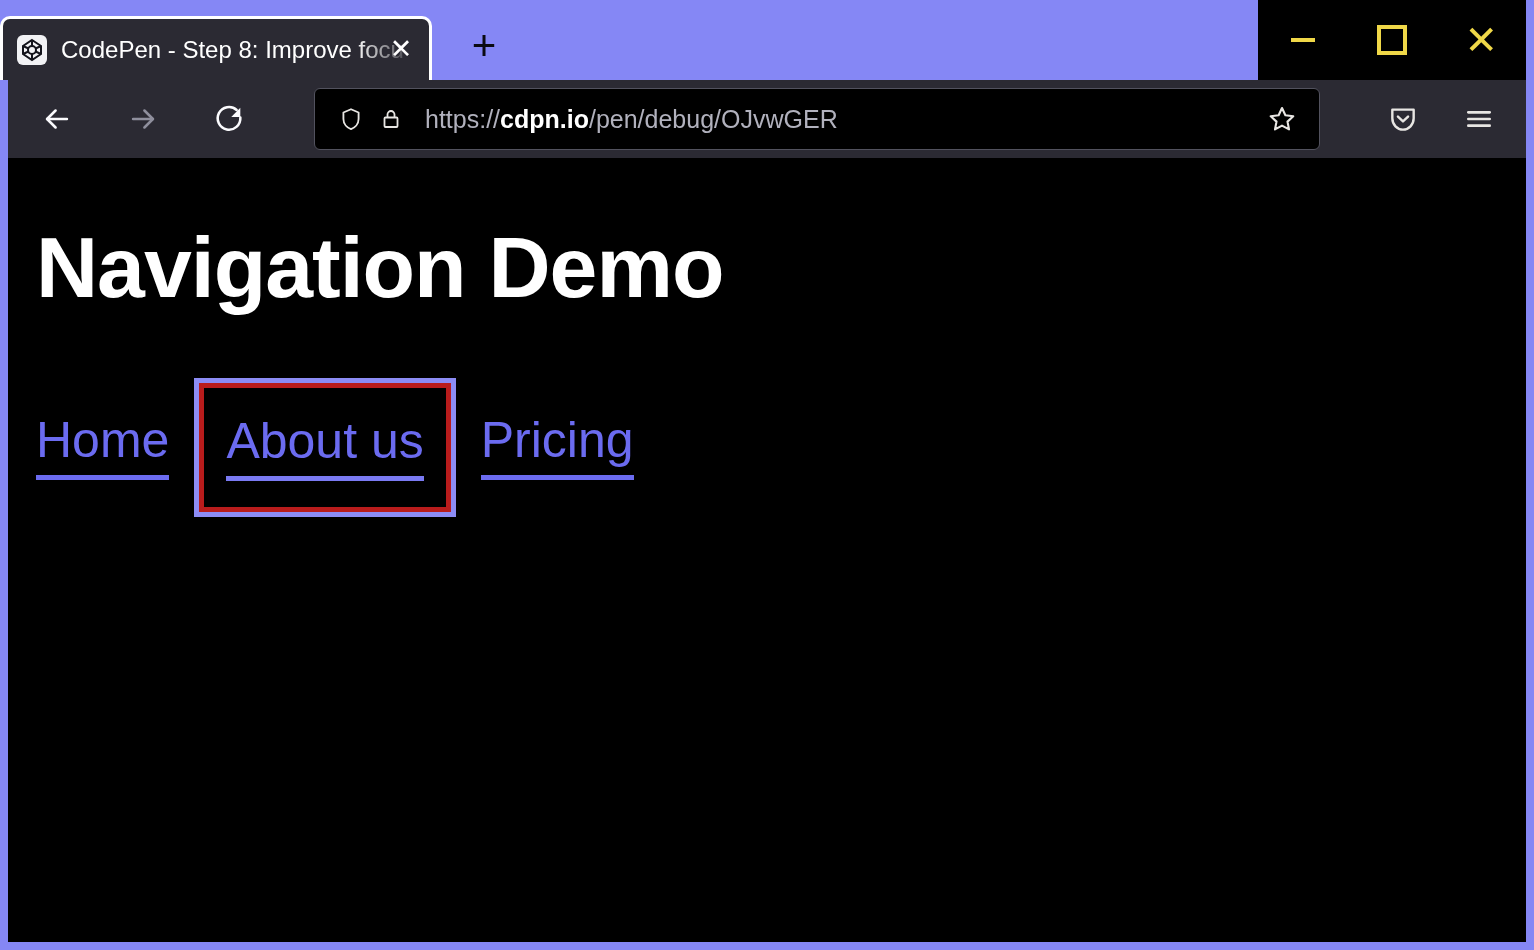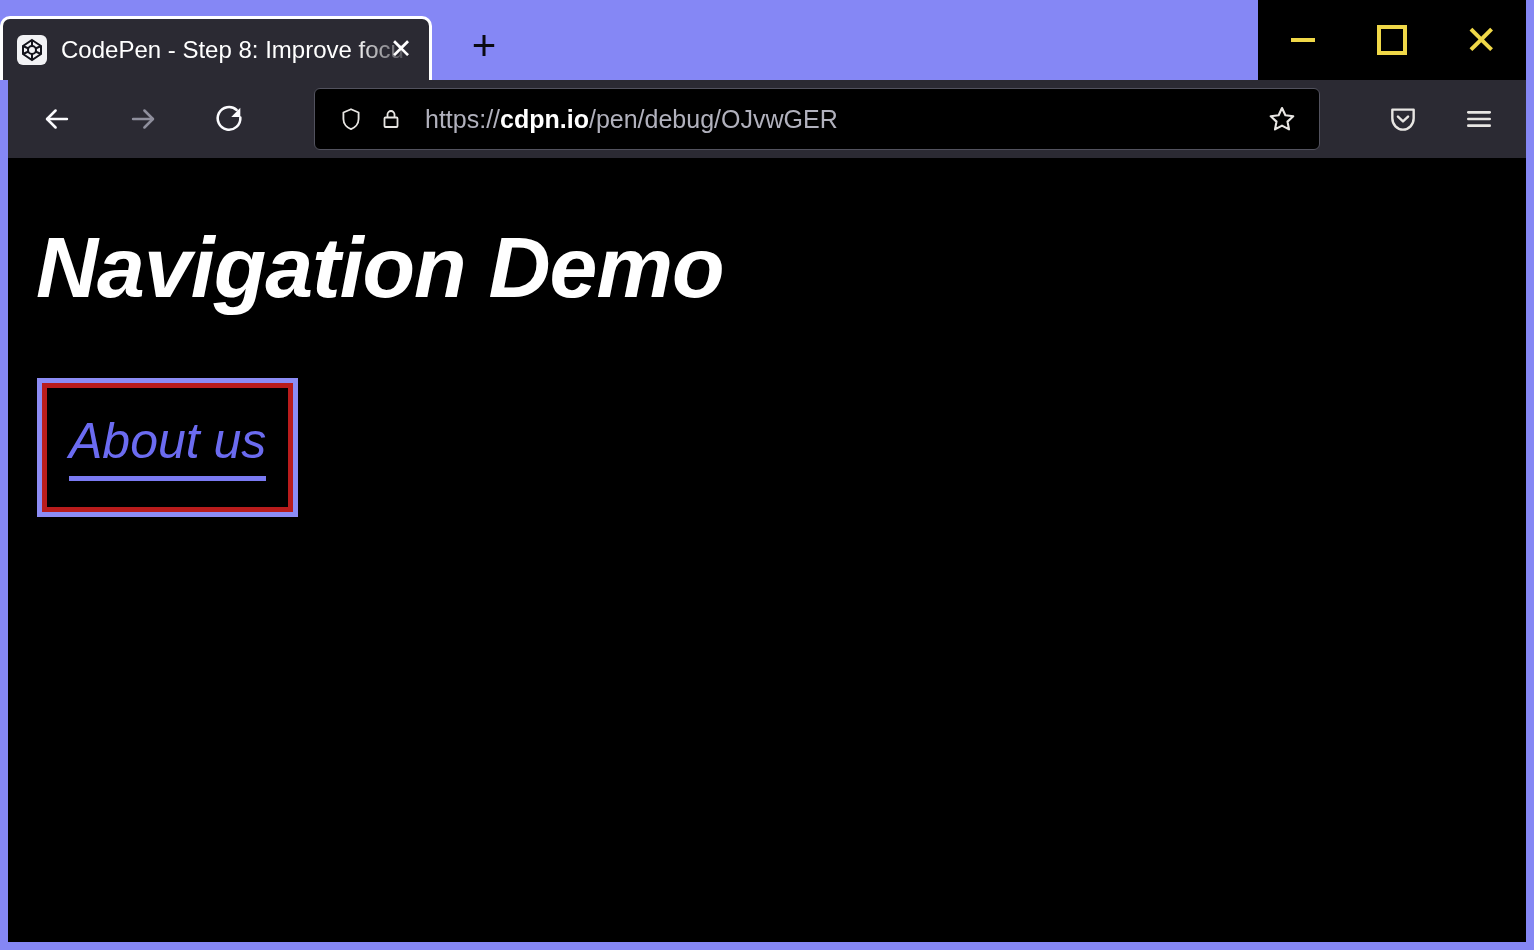--- a/index.html
+++ b/index.html
@@ -210,21 +210,20 @@
   }
   .toolbar-right .nav-btn { width: 66px; }
 
   
   .page-viewport {
     flex: 1 1 auto;
     background: #000000;
     overflow: hidden;
     position: relative;
     padding: 60px 0 16px 28px;
-    font-style: italic;
   }
 
   .page-title {
     color: #ffffff;
     font-size: 86px;
     font-weight: bold;
     letter-spacing: -1px;
     line-height: 1.15;
     margin-bottom: 66px;
   }
@@ -352,23 +351,29 @@
       </div>
     </div>
   </div>
 
   <div class="page-viewport">
 
     <h1 class="page-title">Navigation Demo</h1>
 
     <nav class="nav-links">
 
+      <span class="nav-link-wrap">
+        <a class="nav-link" href="#">Home</a>
+      </span>
 
       <span class="nav-link-wrap focused">
         <a class="nav-link" href="#">About us</a>
       </span>
 
+      <span class="nav-link-wrap">
+        <a class="nav-link" href="#">Pricing</a>
+      </span>
 
 
     </nav>
   </div>
 
 </div>
 
 </body></html>

